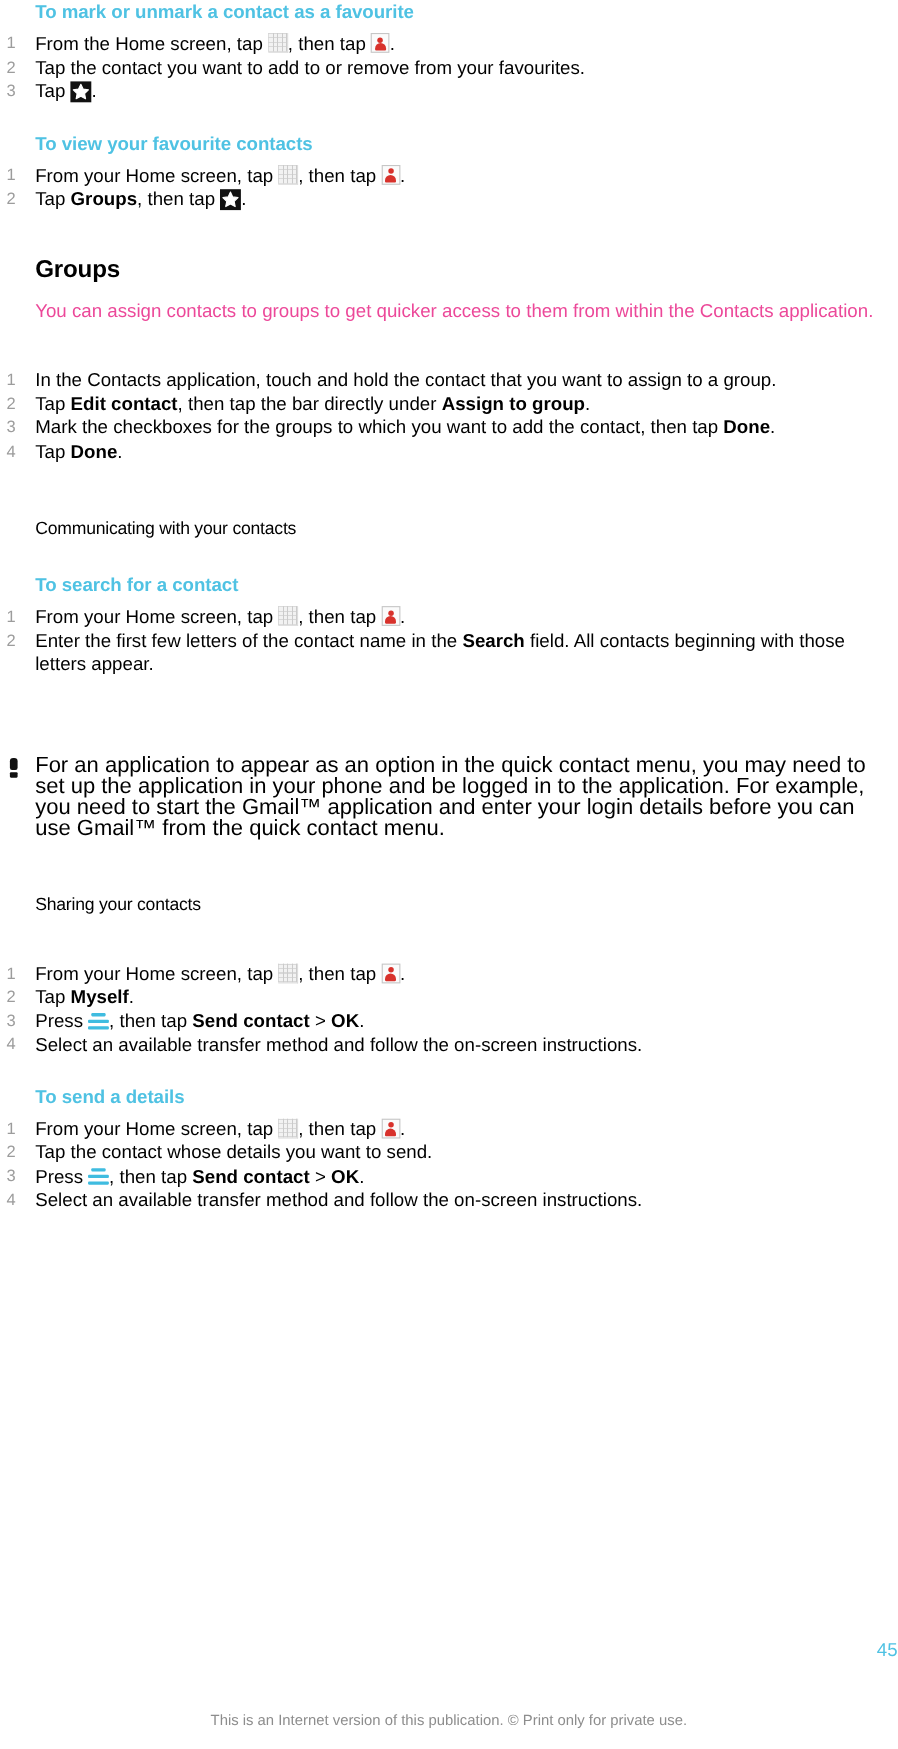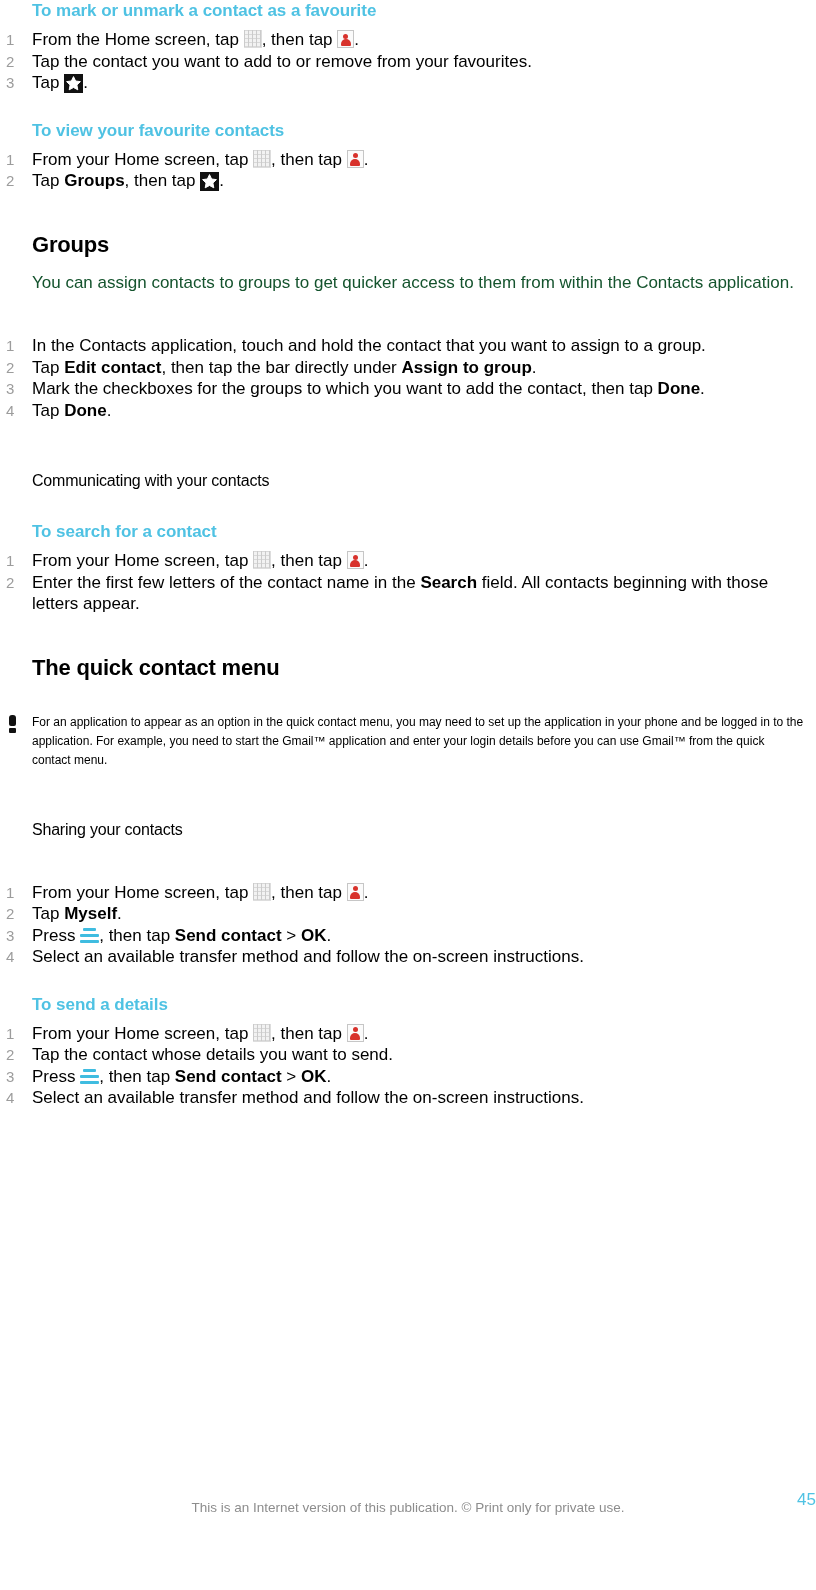--- a/index.html
+++ b/index.html
@@ -48,24 +48,24 @@
     margin: 0 0 0 32px;
     letter-spacing: -0.05px;
   }
 
   
   p.body {
     font-size: 17px;
     font-weight: 400;
     line-height: 21.5px;
     margin: 0 0 0 32px;
-    color: #14532d;
+    color: #ec4899;
   }
   p.note {
-    font-size: 12px;
+    font-size: 20px;
     font-weight: 400;
     line-height: 19px;
     margin: 0 0 0 32px;
     color: #000;
   }
 
   
   ol.steps {
     list-style: none;
     margin: 0;
@@ -213,21 +213,21 @@
     top: 1490px;
     text-align: right;
     font-size: 17px;
     color: #4FC2E3;
     font-weight: 400;
   }
   .footer-note {
     position: absolute;
     left: 0;
     right: 0;
-    top: 1500px;
+    top: 1556px;
     text-align: center;
     font-size: 13.5px;
     color: #8d8d8d;
     font-weight: 400;
   }
 </style>
 </head>
 <body>
 
 <div class="page">
@@ -318,21 +318,20 @@
     </li>
     <li>
       <span>Enter the first few letters of the contact name in the</span>
       <b>Search</b>
       <span>field. All contacts beginning with those letters appear.</span>
     </li>
   </ol>
 
   <div class="sp-40"></div>
 
-  <div class="h2">The quick contact menu</div>
   <div class="sp-14"></div>
 
   <div class="sp-18"></div>
 
   <div class="note-block">
     <span class="note-icon">
       <i class="bang-stem"></i>
         <i class="bang-dot"></i>
     </span>
     <p class="note">For an application to appear as an option in the quick contact menu, you may need to set up the application in your phone and be logged in to the application. For example, you need to start the Gmail™ application and enter your login details before you can use Gmail™ from the quick contact menu.</p>

